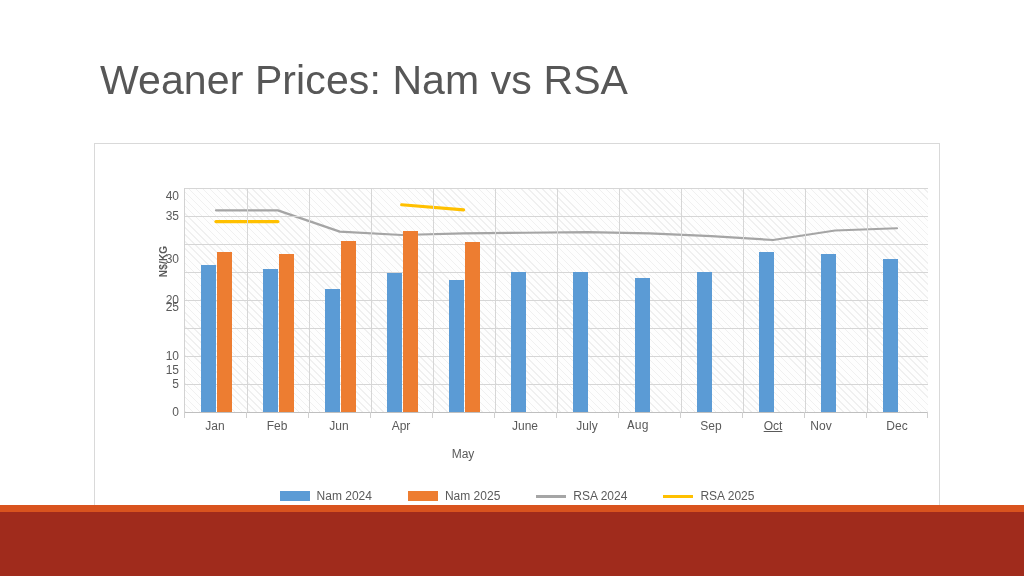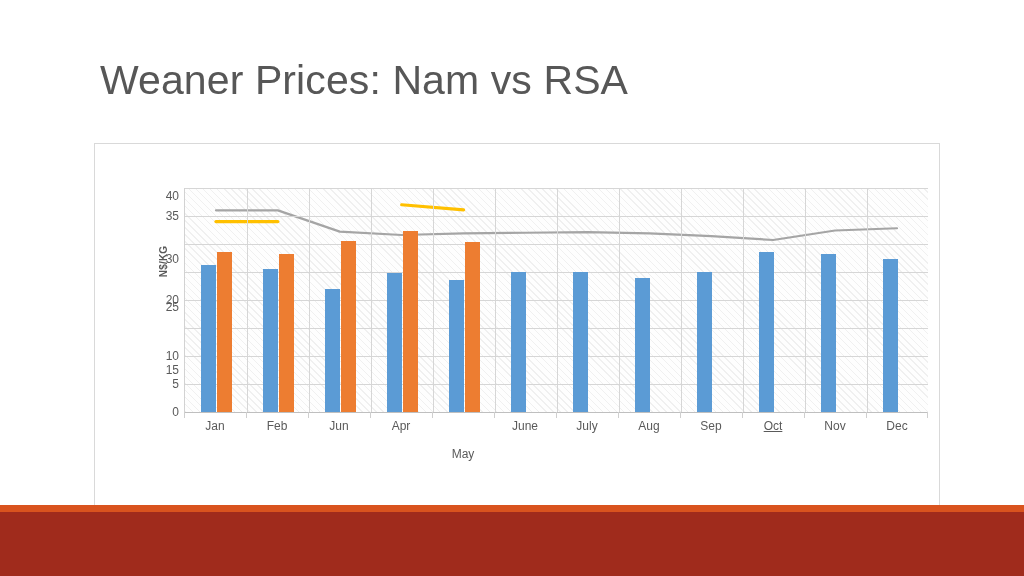--- a/index.html
+++ b/index.html
@@ -313,27 +313,45 @@
           <div class="x-tick" style="left: 743px;"></div>
         </div>
       <div class="x-labels" id="x-labels">
           <div class="x-label" style="left: 31px;">Jan</div>
           <div class="x-label" style="left: 93px;">Feb</div>
           <div class="x-label" style="left: 155px;">Jun</div>
           <div class="x-label" style="left: 217px;">Apr</div>
           <div class="x-label" style="left: 279px; margin-top: 28px;">May</div>
           <div class="x-label" style="left: 341px;">June</div>
           <div class="x-label" style="left: 403px;">July</div>
-          <div class="x-label" style="left: 465px;">Aug</div>
+          <div class="x-label" style="left: 454px; font-family: Liberation Mono, monospace;">Aug</div>
           <div class="x-label" style="left: 527px;">Sep</div>
           <div class="x-label" style="left: 589px; text-decoration: underline;">Oct</div>
-          <div class="x-label" style="left: 651px;">Nov</div>
+          <div class="x-label" style="left: 637px;">Nov</div>
           <div class="x-label" style="left: 713px;">Dec</div>
         </div>
 
+      <div class="legend" id="legend">
+          <div class="legend-item">
+            <span class="legend-swatch-bar" style="background: rgb(91, 155, 213);"></span>
+            <span class="legend-label">Nam 2024</span>
+          </div>
+          <div class="legend-item">
+            <span class="legend-swatch-bar" style="background: rgb(237, 125, 49);"></span>
+            <span class="legend-label">Nam 2025</span>
+          </div>
+          <div class="legend-item">
+            <span class="legend-swatch-line" style="background: rgb(165, 165, 165);"></span>
+            <span class="legend-label">RSA 2024</span>
+          </div>
+          <div class="legend-item">
+            <span class="legend-swatch-line" style="background: rgb(255, 192, 0);"></span>
+            <span class="legend-label">RSA 2025</span>
+          </div>
+        </div>
 
     </div>
   </div>
 
   <div class="band-accent"></div>
   <div class="band-base"></div>
 
 </div>
 
 </body></html>

